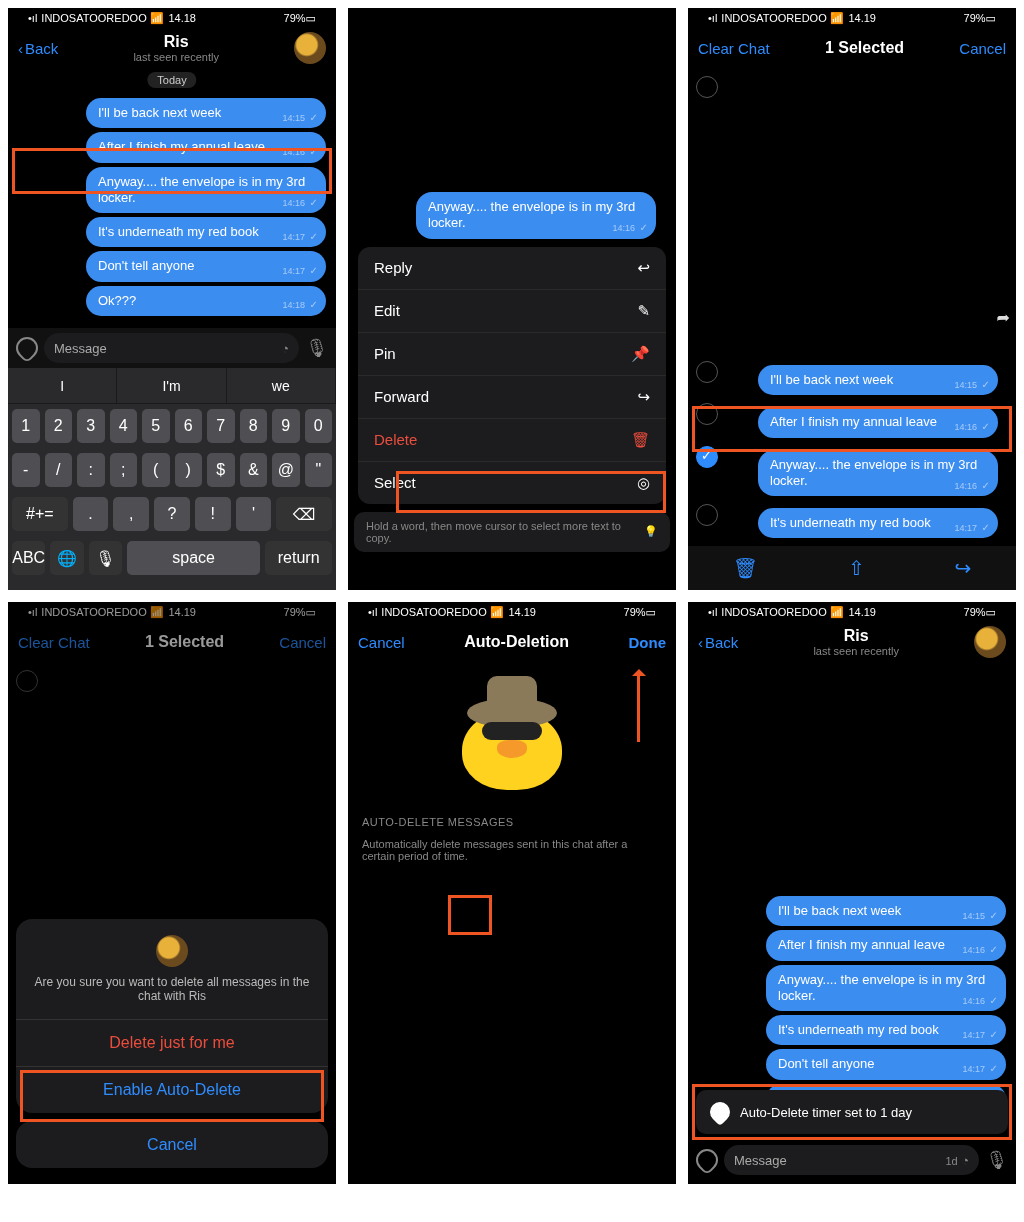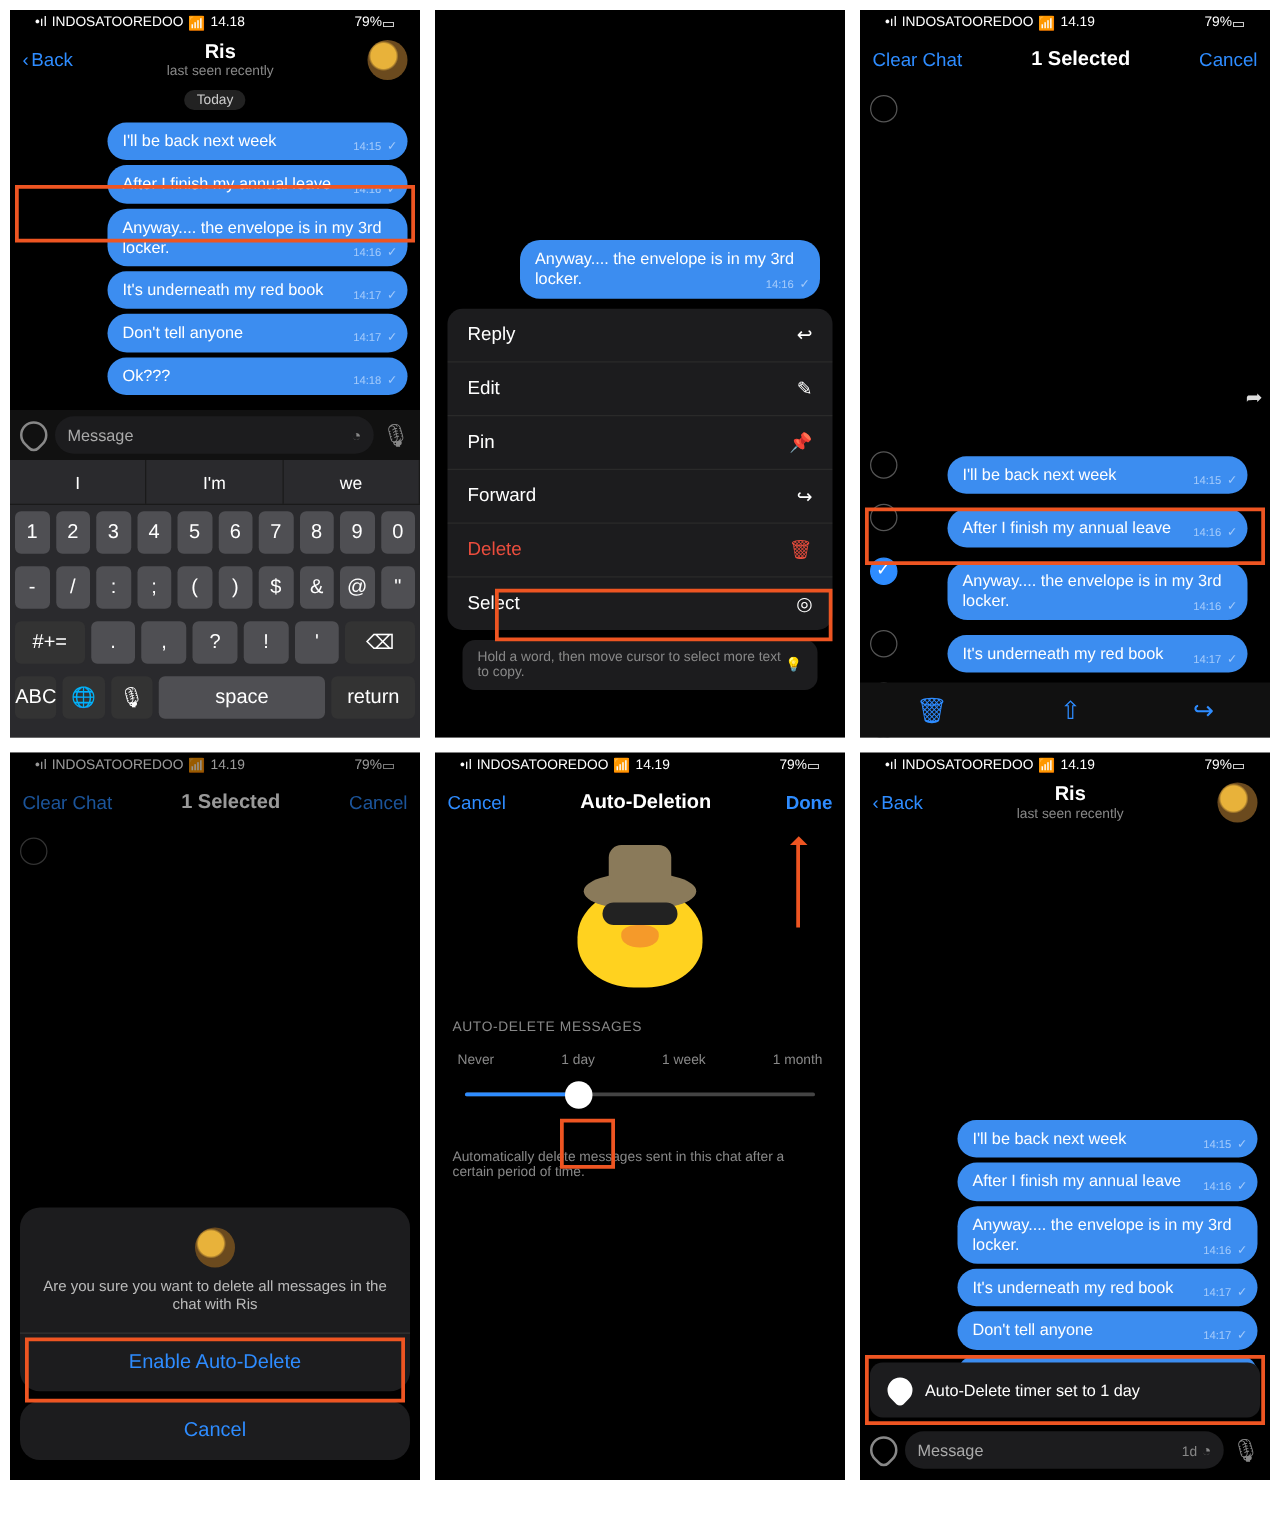--- a/index.html
+++ b/index.html
@@ -32,21 +32,21 @@
   .suggest div { flex:1; display:flex; align-items:center; justify-content:center; color:#fff; font-size:14px; border-right:1px solid #1a1a1a;}
   .krow { display:flex; gap:5px; padding:5px 4px;}
   .key { flex:1; background:#4f4f53; border-radius:5px; height:34px; display:flex; align-items:center; justify-content:center; font-size:16px; color:#fff;}
   .key.dark{ background:#333;}
   .key.wide{ flex:1.4;}
   .key.space{ flex:4;}
   .context-menu { background:#1c1c1e; border-radius:12px; margin:8px 10px; overflow:hidden;}
   .ctx-item { display:flex; justify-content:space-between; align-items:center; padding:12px 16px; border-bottom:1px solid #2a2a2a; font-size:15px;}
   .ctx-item:last-child{border:none;}
   .ctx-item.delete{ color:#eb4d3d;}
-  .hint { background:#1c1c1e; border-radius:10px; margin:8px 22px; padding:8px 12px; font-size:11px; color:#888; display:flex; justify-content:space-between; align-items:center;}
+  .hint { background:#1c1c1e; border-radius:10px; margin:8px 6px; padding:8px 12px; font-size:11px; color:#888; display:flex; justify-content:space-between; align-items:center;}
   .sel-circle { width:22px; height:22px; border:1.5px solid #555; border-radius:50%; display:inline-block;}
   .sel-circle.on { background:#2e8cff; border-color:#2e8cff; position:relative;}
   .sel-circle.on::after{content:'✓'; position:absolute; top:1px; left:4px; font-size:13px; color:#fff;}
   .sel-row { display:flex; align-items:flex-start; gap:8px; padding:2px 8px;}
   .toolbar { position:absolute; bottom:0; left:0; right:0; height:44px; background:#111; display:flex; justify-content:space-around; align-items:center; color:#2e8cff; font-size:20px;}
   .action-sheet { position:absolute; bottom:0; left:0; right:0; background:transparent; padding:8px;}
   .sheet-card { background:#1c1c1e; border-radius:16px; margin-bottom:8px; overflow:hidden;}
   .sheet-head { padding:16px; text-align:center; font-size:12px; color:#bbb;}
   .sheet-item { padding:14px; text-align:center; font-size:16px; border-top:1px solid #333;}
   .sheet-item.red{color:#eb4d3d;}
@@ -299,20 +299,21 @@
   </div>
   <div style="padding:8px 8px;"><span class="sel-circle"></span></div>
   <div style="position:absolute; inset:0; background:rgba(0,0,0,.4);"></div>
   <div class="action-sheet">
     <div class="sheet-card">
       <div class="sheet-head">
         <div class="avatar" style="margin:0 auto 8px;"></div>
         <div>Are you sure you want to delete all messages in the chat with Ris</div>
       </div>
       <div id="s4-opts">
+          <div class="sheet-item red">Delete just for me</div>
           <div class="sheet-item blue">Enable Auto-Delete</div>
         </div>
     </div>
     <div class="sheet-card">
       <div class="sheet-item blue">Cancel</div>
     </div>
   </div>
   <div class="red-box" style="bottom:62px; left:12px; right:12px; height:52px;"></div>
 </div>
 
@@ -337,33 +338,20 @@
     <div class="nav-right" style="font-weight:600;">Done</div>
   </div>
   <div class="red-arrow" style="top:70px; right:36px;"></div>
   <div class="duck">
     <div class="duck-body"></div>
       <div class="duck-hat"></div>
       <div class="duck-glasses"></div>
       <div class="duck-beak"></div>
   </div>
   <div class="section-title">AUTO-DELETE MESSAGES</div>
-  <div class="auto-del-body">
-    <div class="slider-labels" id="s5-labels">
-        <span>Never</span>
-        <span>1 day</span>
-        <span>1 week</span>
-        <span>1 month</span>
-      </div>
-    <div class="slider-track">
-      <div class="track-line"></div>
-      <div class="track-fill" id="s5-fill" style="width:90px;"></div>
-      <div class="slider-thumb" id="s5-thumb" style="left:90px;"></div>
-    </div>
-  </div>
   <div class="red-box" style="top:293px; left:100px; width:44px; height:40px;"></div>
   <div class="desc">Automatically delete messages sent in this chat after a certain period of time.</div>
 </div>
 
 <div class="phone">
   <div class="status-bar">
     <div class="status-left">
         <span>•ıl</span>
         <span>INDOSATOOREDOO</span>
         <span>📶</span>

